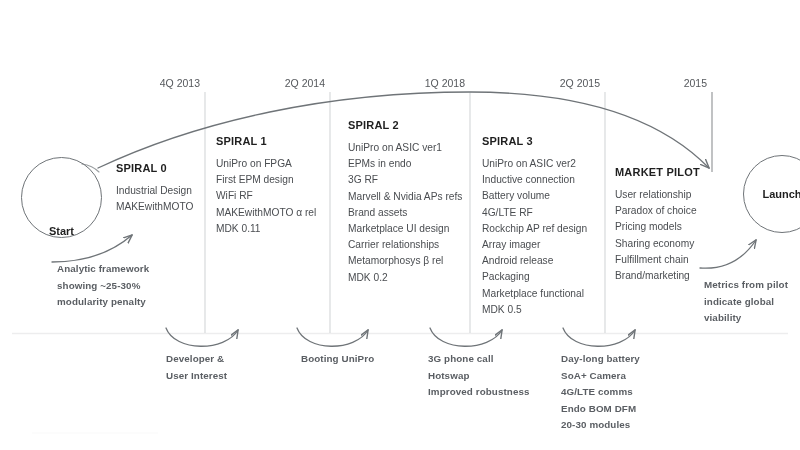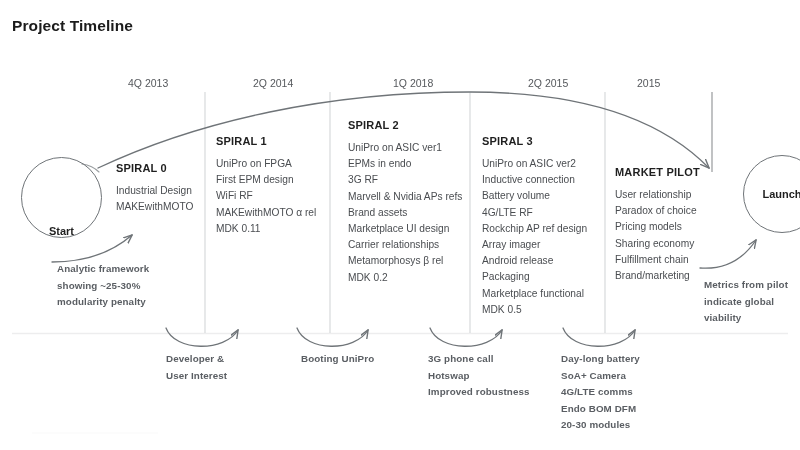--- a/index.html
+++ b/index.html
@@ -21,20 +21,21 @@
     position:absolute;left:12px;top:17px;
     font-size:15.5px;font-weight:bold;color:#1b1b1b;
     letter-spacing:.1px;
   }
 
   
   .tick{
     position:absolute;
     font-size:10.5px;color:#55585c;
     white-space:nowrap;
+    text-align:right;
   }
 
   
   .phase{position:absolute;white-space:nowrap;}
   .phase .head{
     font-size:11px;font-weight:bold;color:#1f1f1f;
     margin-bottom:9px;letter-spacing:.2px;
   }
   .phase .item{
     font-size:10.2px;color:#4a4d51;
@@ -90,21 +91,20 @@
     <path d="M 52 262 C 80 262, 108 256, 132 235" fill="none" stroke="#6f7478" stroke-width="1.3" stroke-linecap="round" marker-end="url(#ah)"></path>
 
     <path d="M 166 328 C 175 352, 225 352, 238 330" fill="none" stroke="#6f7478" stroke-width="1.3" stroke-linecap="round" marker-end="url(#ah)"></path>
     <path d="M 297 328 C 306 352, 355 352, 368 330" fill="none" stroke="#6f7478" stroke-width="1.3" stroke-linecap="round" marker-end="url(#ah)"></path>
     <path d="M 430 328 C 439 352, 489 352, 502 330" fill="none" stroke="#6f7478" stroke-width="1.3" stroke-linecap="round" marker-end="url(#ah)"></path>
     <path d="M 563 328 C 572 352, 622 352, 635 330" fill="none" stroke="#6f7478" stroke-width="1.3" stroke-linecap="round" marker-end="url(#ah)"></path>
 
     <path d="M 700 268 C 726 270, 744 258, 756 240" fill="none" stroke="#6f7478" stroke-width="1.3" stroke-linecap="round" marker-end="url(#ah)"></path>
   </svg>
 
-  <div class="title">Project Timeline</div>
 
   <div class="tick" style="left:128px;top:77px;width:72px;">4Q 2013</div>
   <div class="tick" style="left:253px;top:77px;width:72px;">2Q 2014</div>
   <div class="tick" style="left:393px;top:77px;width:72px;">1Q 2018</div>
   <div class="tick" style="left:528px;top:77px;width:72px;">2Q 2015</div>
   <div class="tick" style="left:637px;top:77px;width:70px;">2015</div>
 
   <div class="node" style="left:21px;top:157px;width:79px;height:79px;align-items:flex-end;">
     <span>Start</span>
   </div>

